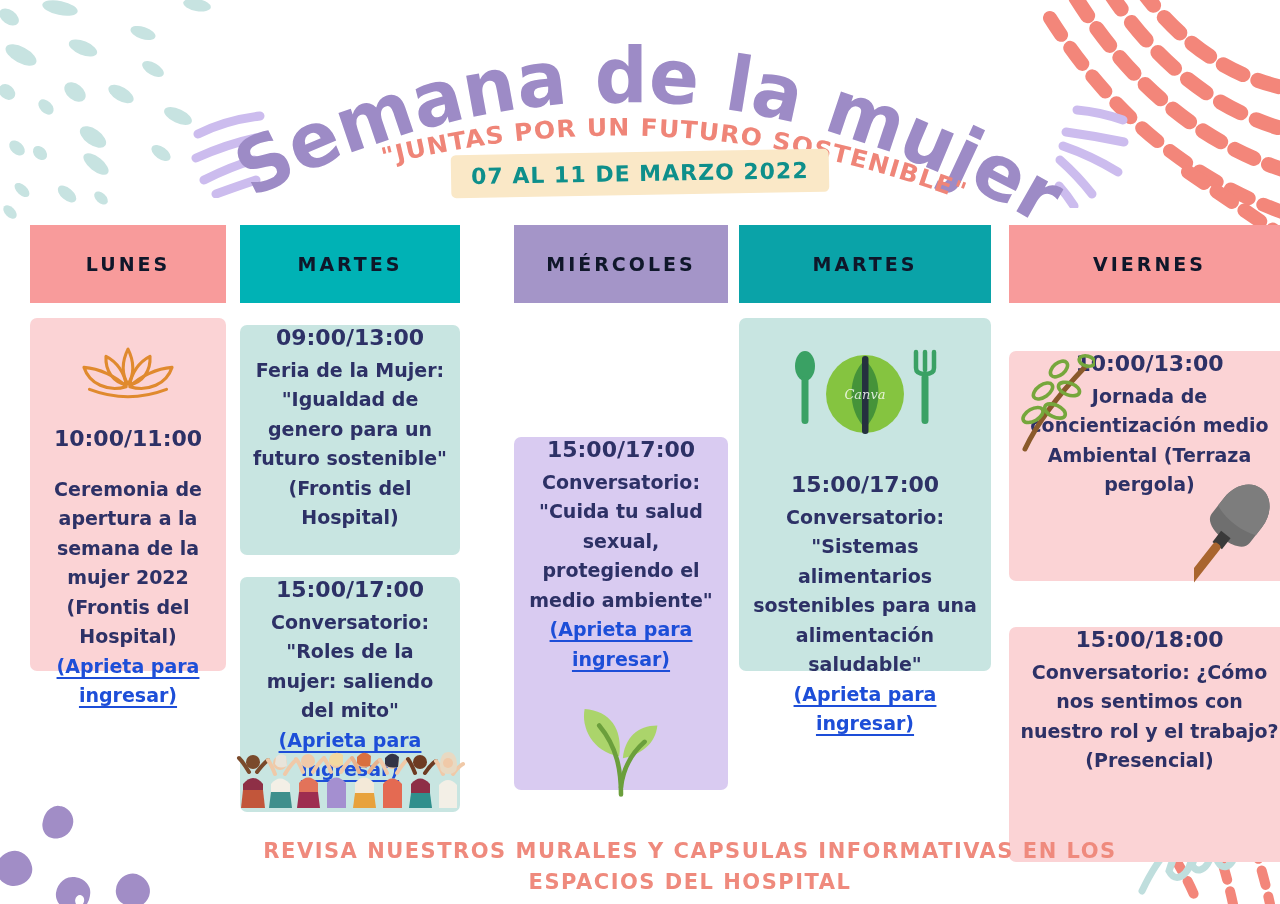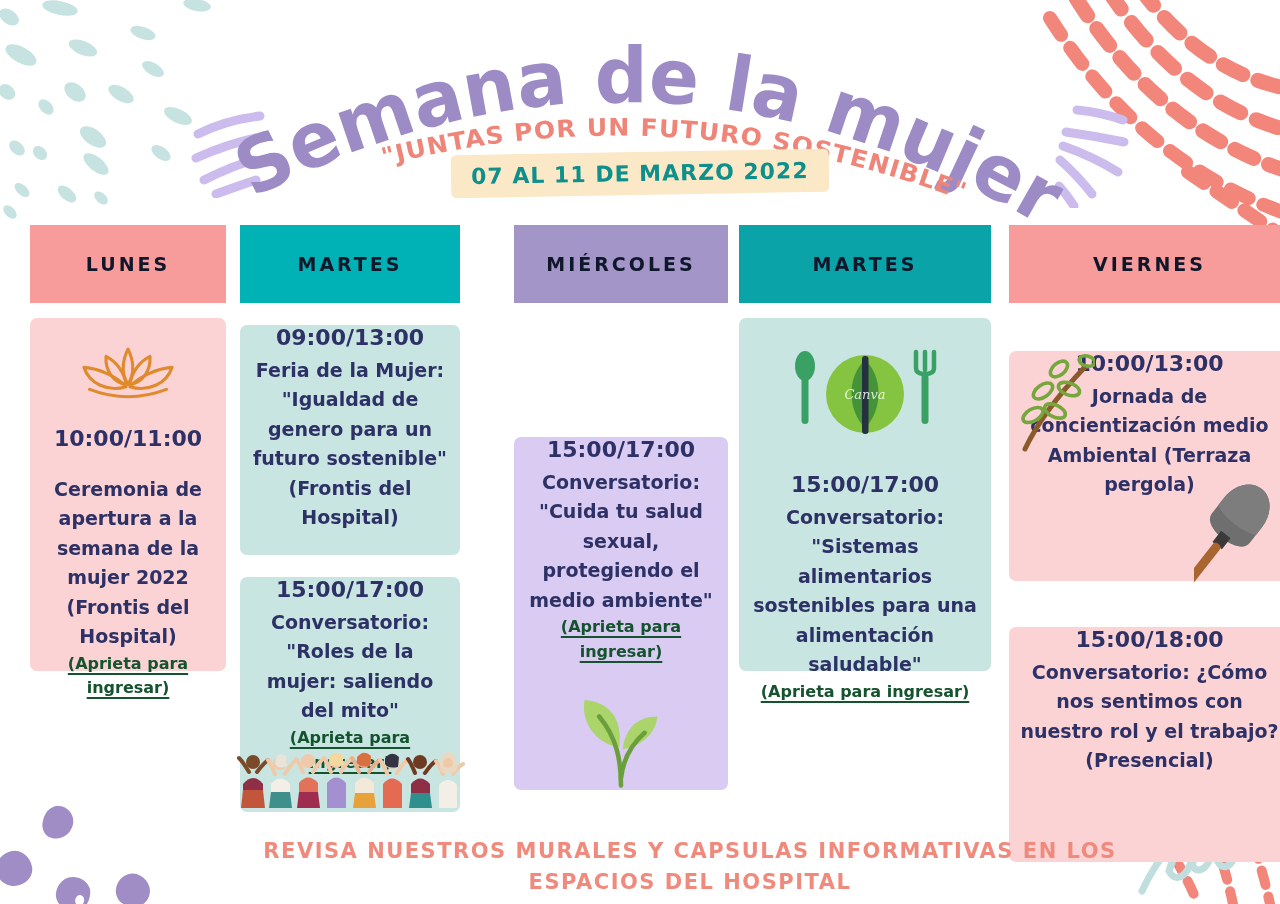--- a/index.html
+++ b/index.html
@@ -40,22 +40,22 @@
   .hdr-teal-2{background:#0AA3A8;}
   .day-card{margin-top:15px;position:relative;text-align:center;color:#2D3166;border-radius:7px;}
   .card-pink{background:#FBD3D5;}
   .card-mint{background:#C8E5E1;}
   .card-lav{background:#D9CBF1;}
   .h-full{height:353px;}
   .h-c1{height:230px;}
   .h-c2{height:235px;margin-top:20px;}
   .event-time{font-weight:bold;font-size:22px;letter-spacing:0;}
   .event-desc{font-weight:bold;font-size:19px;line-height:1.55;padding:0 10px;}
-  .event-link{display:block;font-weight:bold;font-size:16px;line-height:1.55;padding:0 10px;
-    color:#14532d;text-decoration:underline;text-decoration-thickness:2px;text-underline-offset:4px;cursor:pointer;}
+  .event-link{display:block;font-weight:bold;font-size:19px;line-height:1.55;padding:0 10px;
+    color:#1d4ed8;text-decoration:underline;text-decoration-thickness:2px;text-underline-offset:4px;cursor:pointer;}
   .mt-lotus{margin-top:18px;}
   .mt-time-lunes{margin-top:14px;}
   .mt-desc-lunes{margin-top:24px;padding:0 6px;}
   .mt-time-c1{margin-top:22px;}
   .mt-desc{margin-top:6px;}
   .mt-time-mie{margin-top:134px;}
   .mt-time-jue{margin-top:24px;}
   .mt-plate{margin-top:26px;}
   .mt-time-vie1{margin-top:48px;}
   .mt-time-vie2{margin-top:46px;}

